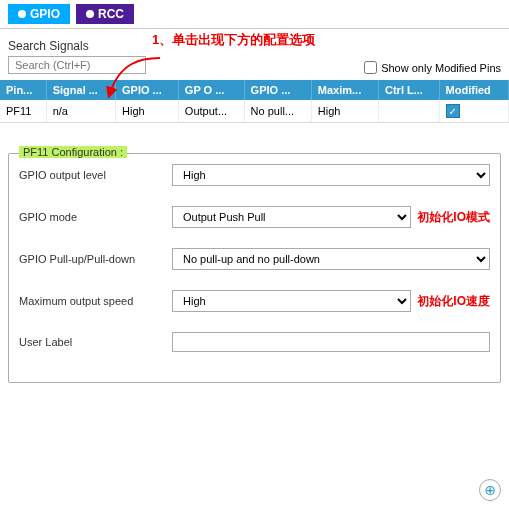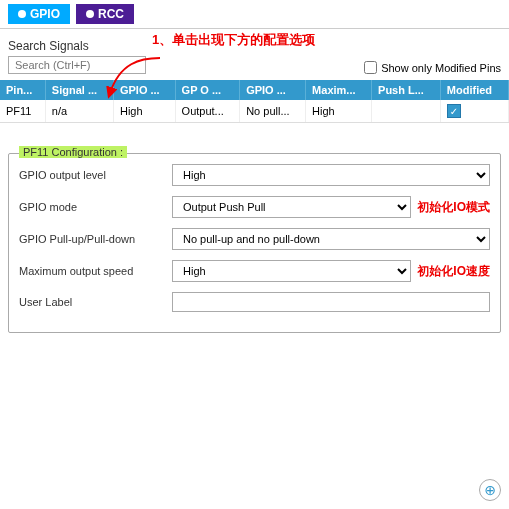--- a/index.html
+++ b/index.html
@@ -135,21 +135,21 @@
       left: 10px;
       background: #bef264;
       padding: 0 4px;
       font-size: 11px;
       color: #333;
     }
 
     .config-row {
       display: flex;
       align-items: center;
-      margin-bottom: 10px;
+      margin-bottom: 20px;
       gap: 8px;
     }
 
     .config-label {
       width: 145px;
       font-size: 11px;
       color: #333;
       flex-shrink: 0;
     }
 
@@ -240,21 +240,21 @@
 <div class="table-container">
   <table>
     <thead>
       <tr>
         <th>Pin...</th>
         <th>Signal ...</th>
         <th>GPIO ...</th>
         <th>GP O ...</th>
         <th>GPIO ...</th>
         <th>Maxim...</th>
-        <th>Push L...</th>
+        <th>Ctrl L...</th>
         <th>Modified</th>
       </tr>
     </thead>
     <tbody id="table-body">
     <tr>
           <td>PF11</td>
           <td>n/a</td>
           <td>High</td>
           <td>Output...</td>
           <td>No pull...</td>

